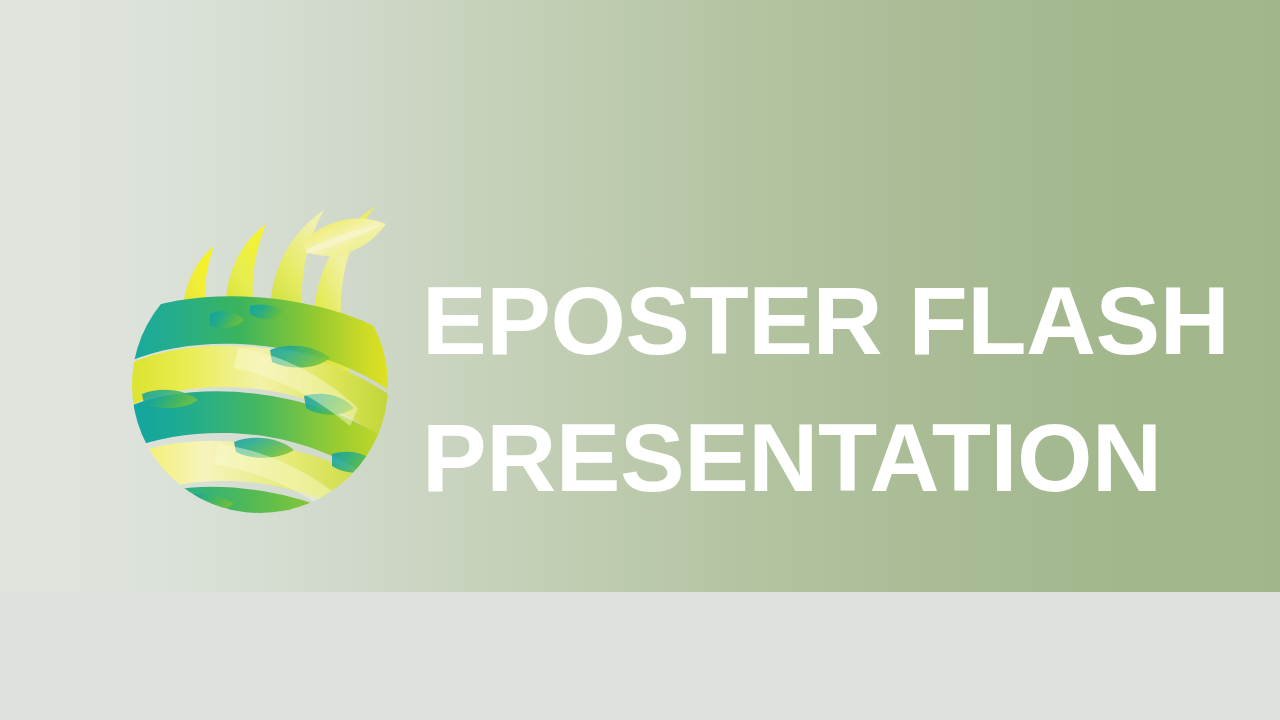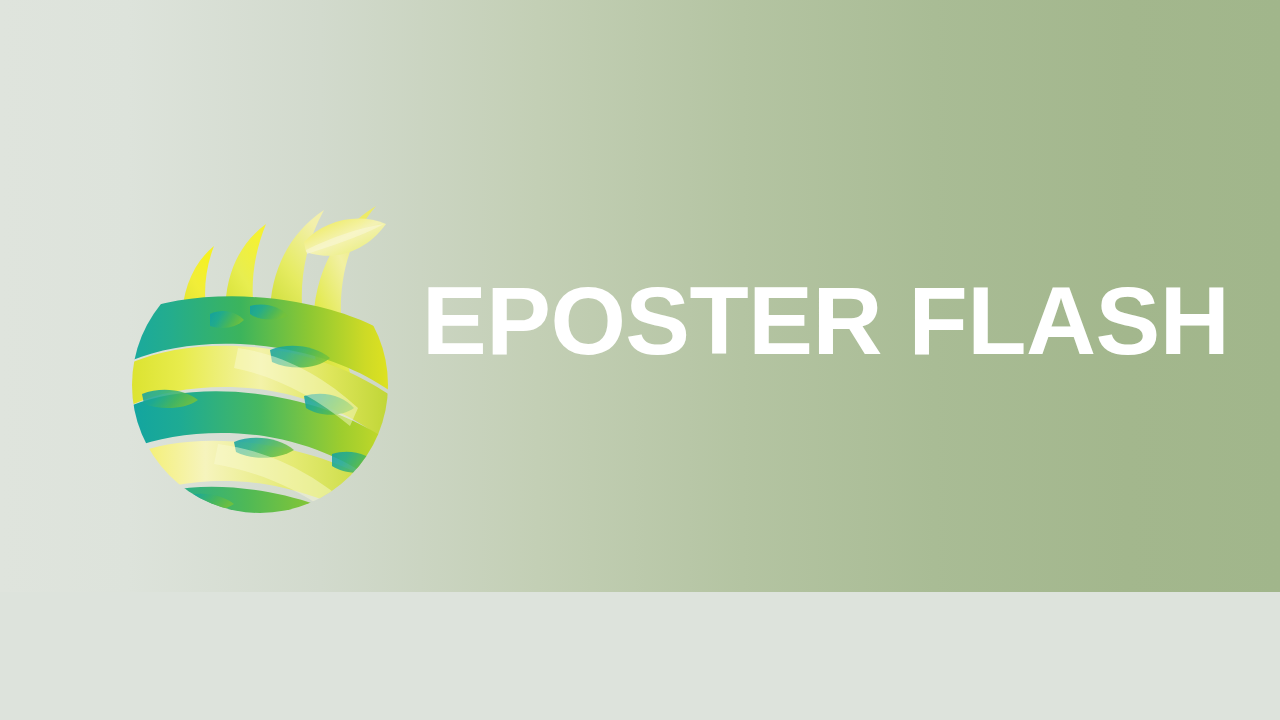--- a/index.html
+++ b/index.html
@@ -210,15 +210,16 @@
 
       <g clip-path="url(#globeClip)" opacity="0.45">
         <path d="M120 150 C164 156 206 178 240 210 L232 228 C196 198 156 178 116 170 Z" fill="#fbfad6"></path>
         <path d="M100 246 C150 252 198 276 234 310 L226 326 C188 294 144 274 96 266 Z" fill="#fbfad6"></path>
       </g>
     </svg>
   </div>
 
   <div id="title-block">
     <span class="title-line">EPOSTER FLASH</span>
+    <span class="title-line">PRESENTATION</span>
   </div>
 
 </div>
 
 </body></html>

